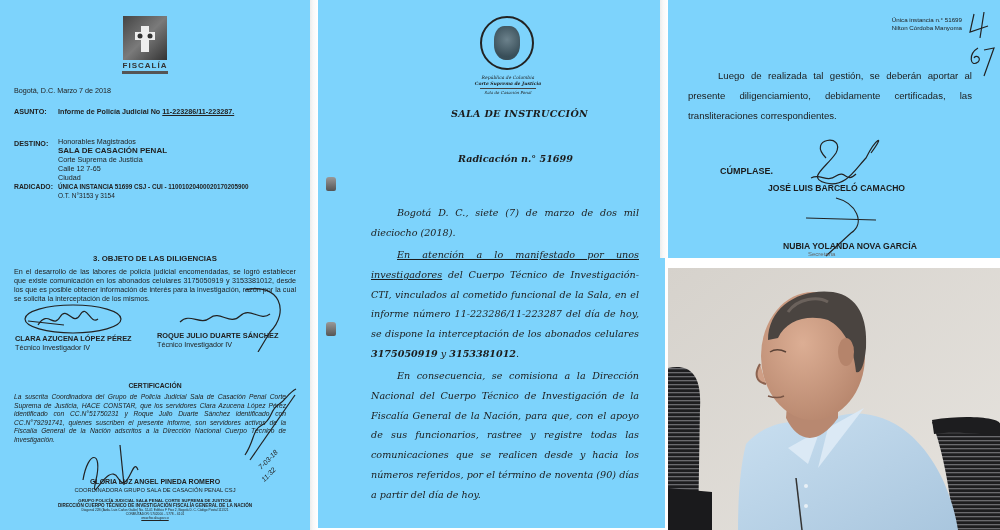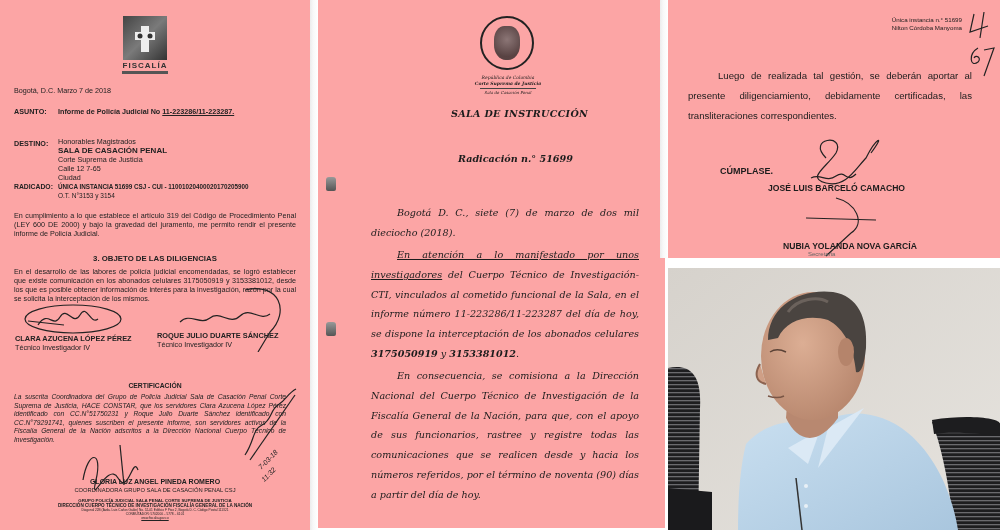--- a/index.html
+++ b/index.html
@@ -1,19 +1,19 @@
 <!DOCTYPE html>
 <html><head>
 <meta charset="utf-8">
 <style>
   * { box-sizing: border-box; margin: 0; padding: 0; }
   html, body { width: 1000px; height: 530px; overflow: hidden; background: #ffffff; }
   body { position: relative; font-family: "Liberation Sans", sans-serif; color: #1a1a1a; }
 
-  .page { position: absolute; background: #fca5a5; overflow: hidden; }
+  .page { position: absolute; background: #7dd3fc; overflow: hidden; }
   #doc-left { left: 0; top: 0; width: 312px; height: 530px; }
   #doc-mid  { left: 318px; top: 0; width: 347px; height: 528px; font-style: italic; }
   #doc-right{ left: 668px; top: 0; width: 332px; height: 258px; }
   #photo    { left: 668px; top: 268px; width: 332px; height: 262px; background: #d9d5cf; }
 
   .divider { position: absolute; top: 0; width: 8px; height: 530px;
     background: linear-gradient(to right, #ececec, #f8f8f8 40%, #ffffff); }
   #div1 { left: 310px; }
   #div2 { left: 660px; height: 258px; }
 
@@ -77,21 +77,20 @@
     <div class="lbl-b" style="font-size:8px;">SALA DE CASACIÓN PENAL</div>
     <div>Corte Suprema de Justicia</div>
     <div>Calle 12 7-65</div>
     <div>Ciudad</div>
   </div>
 
   <div class="fl lbl-b" style="left:14px;top:182px;font-size:6.8px;">RADICADO:</div>
   <div class="fl lbl-b" style="left:58px;top:182px;font-size:6.3px;">ÚNICA INSTANCIA 51699 CSJ - CUI - 11001020400020170205900</div>
   <div class="fl" style="left:58px;top:191px;font-size:6.5px;">O.T. N°3153 y 3154</div>
 
-  <div class="fl just" style="left:14px;top:211px;width:282px;">En cumplimiento a lo que establece el artículo 319 del Código de Procedimiento Penal (LEY 600 DE 2000) y bajo la gravedad del juramento, me permito rendir el presente informe de Policía Judicial.</div>
 
   <div class="fl lbl-b center" style="left:14px;top:254px;width:282px;font-size:7.8px;">3.  OBJETO DE LAS DILIGENCIAS</div>
 
   <div class="fl just" style="left:14px;top:267px;width:282px;">En el desarrollo de las labores de policía judicial encomendadas, se logró establecer que existe comunicación en los abonados celulares 3175050919 y 3153381012, desde los que es posible obtener información de interés para la investigación, razón por la cual se solicita la interceptación de los mismos.</div>
 
   <svg class="sig" style="left:18px;top:299px;width:110px;height:40px;" viewBox="0 0 110 40">
     <ellipse cx="55" cy="20" rx="48" ry="14"></ellipse>
     <path d="M20 26 C 30 10, 35 30, 42 18 S 55 28, 62 16 S 72 26, 80 20"></path>
     <path d="M10 22 L 46 26"></path>
   </svg>

